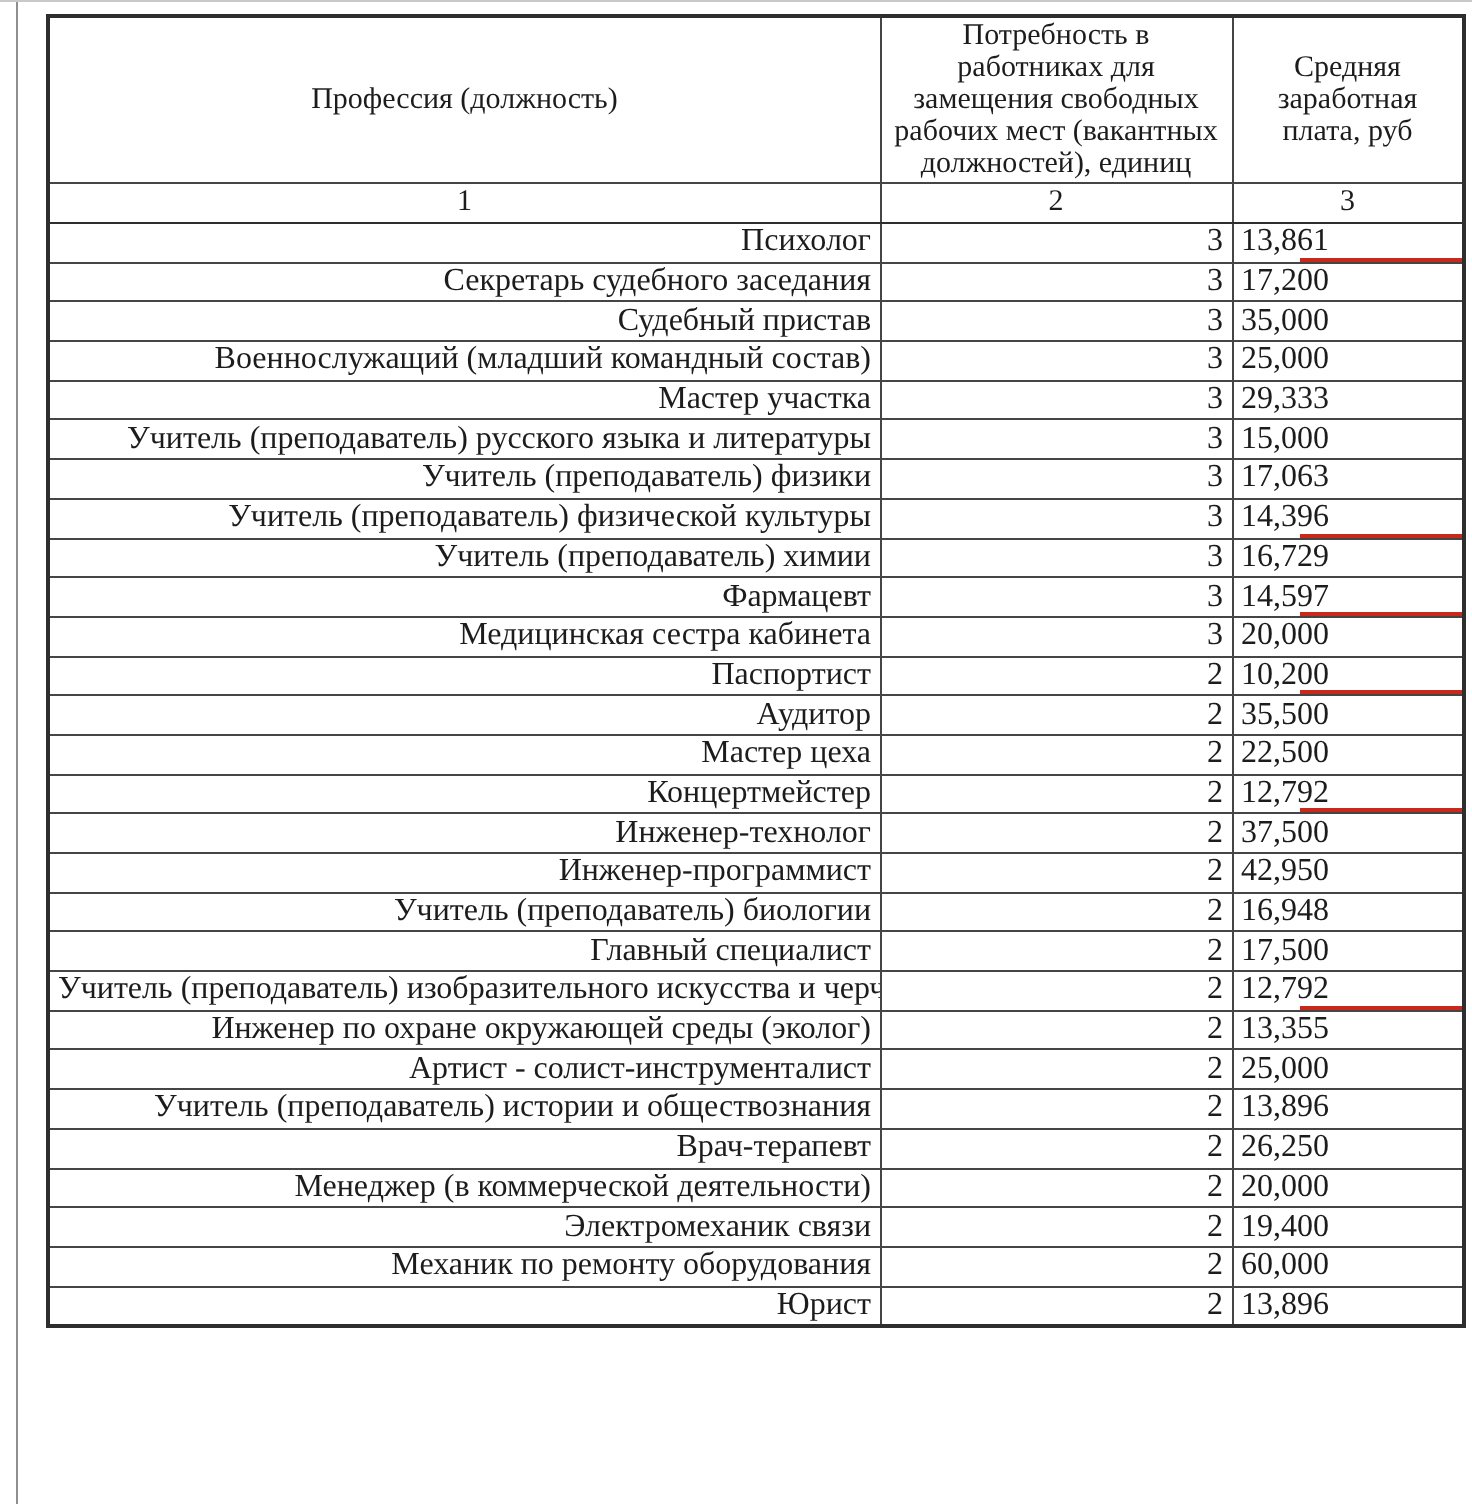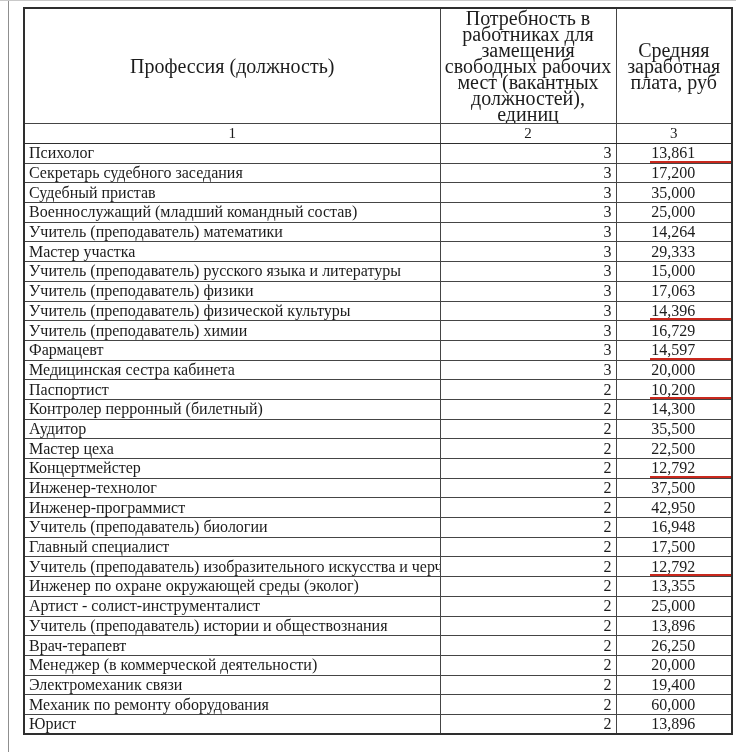--- a/index.html
+++ b/index.html
@@ -30,43 +30,43 @@
   col.c2 { width: 176px; }
   col.c3 { width: 116px; }
   th, td {
     border: 1px solid var(--border, #454545);
     overflow: hidden;
     white-space: nowrap;
     font-weight: normal;
   }
   thead th.hdr {
     height: 66px;
-    font-size: 20px;
+    font-size: 15px;
     line-height: 16px;
     text-align: center;
     vertical-align: middle;
     padding: 1px 4px;
     white-space: normal;
   }
   tr.idx-row td {
     height: 17px;
     font-size: 15px;
     text-align: center;
     vertical-align: middle;
     border-bottom: 1px solid var(--border-dark, #2e2e2e);
   }
   tbody tr.data-row { height: 19.7px; }
   tbody td {
     font-size: 16px;
     vertical-align: middle;
     padding: 0 4px;
   }
-  td.prof { text-align: left; }
+  td.prof { text-align: right; }
   td.need { text-align: right; }
-  td.sal  { text-align: center; position: relative; padding-right: 5px; }
+  td.sal  { text-align: left; position: relative; padding-right: 5px; }
   .redline {
     position: absolute;
     right: -1px; bottom: -2px;
     width: 82px; height: 4px;
     background: var(--red, #c9281d);
     z-index: 2;
   }
 </style>
 </head>
 <body style="--red: #c9281d; --border: #454545; --border-dark: #2e2e2e; --text: #1c1c1c;">
@@ -136,32 +136,20 @@
     <td class="need">
       <span>3</span>
     </td>
     <td class="sal">
       <span>25,000</span>
       
     </td>
   </tr>
       <tr class="data-row">
     <td class="prof">
-      <span>Учитель (преподаватель) математики</span>
-    </td>
-    <td class="need">
-      <span>3</span>
-    </td>
-    <td class="sal">
-      <span>14,264</span>
-      
-    </td>
-  </tr>
-      <tr class="data-row">
-    <td class="prof">
       <span>Мастер участка</span>
     </td>
     <td class="need">
       <span>3</span>
     </td>
     <td class="sal">
       <span>29,333</span>
       
     </td>
   </tr>
@@ -240,32 +228,20 @@
       <tr class="data-row">
     <td class="prof">
       <span>Паспортист</span>
     </td>
     <td class="need">
       <span>2</span>
     </td>
     <td class="sal">
       <span>10,200</span>
       <div class="redline"></div>
-    </td>
-  </tr>
-      <tr class="data-row">
-    <td class="prof">
-      <span>Контролер перронный (билетный)</span>
-    </td>
-    <td class="need">
-      <span>2</span>
-    </td>
-    <td class="sal">
-      <span>14,300</span>
-      
     </td>
   </tr>
       <tr class="data-row">
     <td class="prof">
       <span>Аудитор</span>
     </td>
     <td class="need">
       <span>2</span>
     </td>
     <td class="sal">

